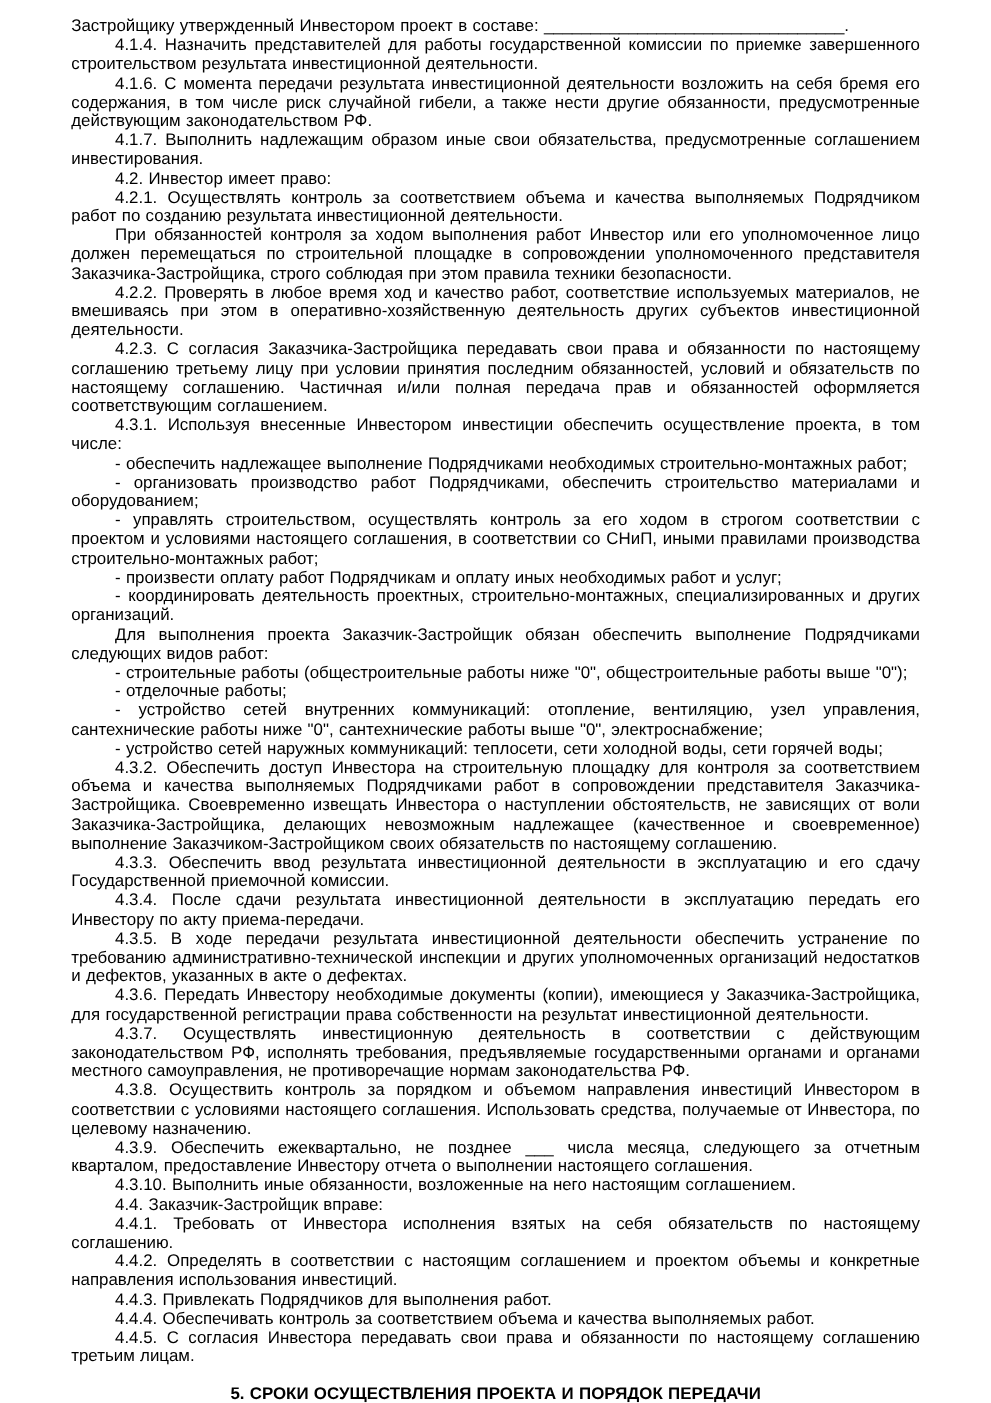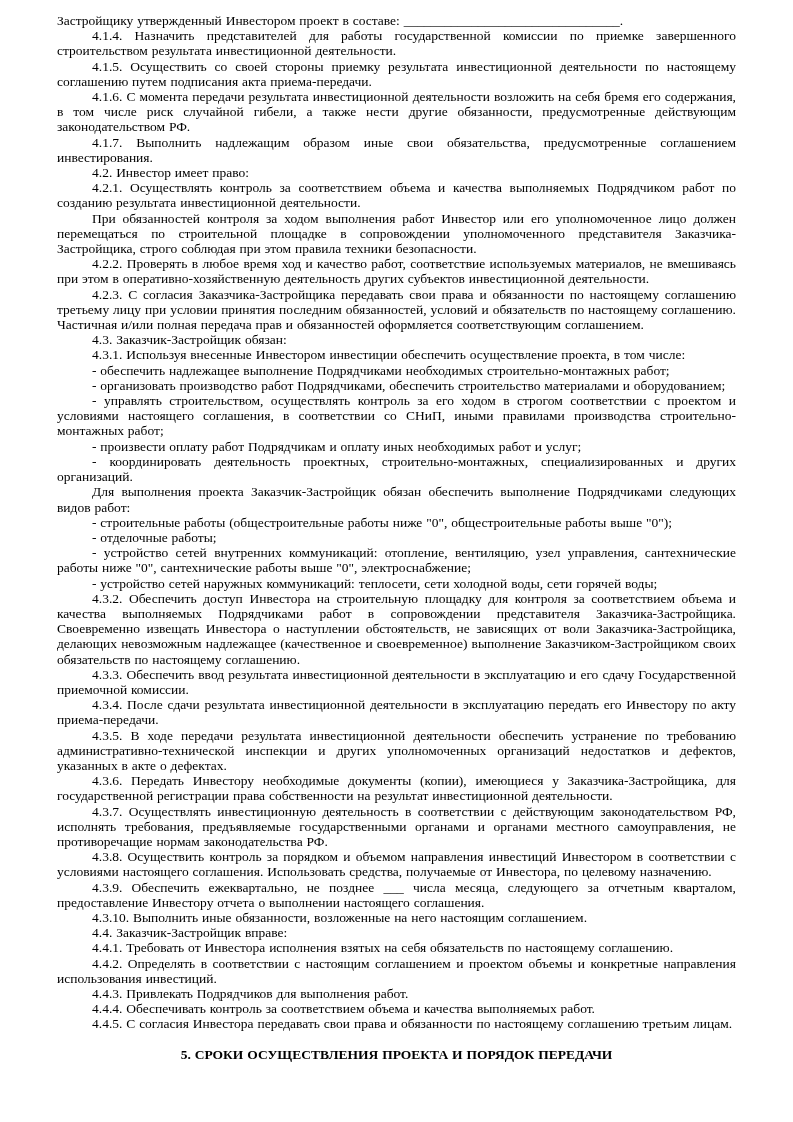--- a/index.html
+++ b/index.html
@@ -6,21 +6,21 @@
     margin: 0;
     padding: 0;
     background: #ffffff;
   }
   .page {
     position: relative;
     width: 793px;
     height: 1122px;
     background: #ffffff;
     overflow: hidden;
-    font-family: Liberation Serif, serif;
+    font-family: Liberation Sans, sans-serif;
     color: #000000;
     box-sizing: border-box;
     padding: 13px 30px 0 57px;
   }
   .doc-body {
     width: 679px;
   }
   .doc-body p {
     margin: 0;
     padding: 0;
@@ -40,29 +40,27 @@
     margin-top: 15px;
   }
 </style>
 </head>
 <body>
 
 <div class="page">
   <div class="doc-body" id="doc-body">
       <p class="noindent">Застройщику утвержденный Инвестором проект в составе: ________________________________.</p>
       <p class="">4.1.4. Назначить представителей для работы государственной комиссии по приемке завершенного строительством результата инвестиционной деятельности.</p>
-      <p class="">4.1.5. Осуществить со своей стороны приемку результата инвестиционной деятельности по настоящему соглашению путем подписания акта приема-передачи.</p>
       <p class="">4.1.6. С момента передачи результата инвестиционной деятельности возложить на себя бремя его содержания, в том числе риск случайной гибели, а также нести другие обязанности, предусмотренные действующим законодательством РФ.</p>
       <p class="">4.1.7. Выполнить надлежащим образом иные свои обязательства, предусмотренные соглашением инвестирования.</p>
       <p class="">4.2. Инвестор имеет право:</p>
       <p class="">4.2.1. Осуществлять контроль за соответствием объема и качества выполняемых Подрядчиком работ по созданию результата инвестиционной деятельности.</p>
       <p class="">При обязанностей контроля за ходом выполнения работ Инвестор или его уполномоченное лицо должен перемещаться по строительной площадке в сопровождении уполномоченного представителя Заказчика-Застройщика, строго соблюдая при этом правила техники безопасности.</p>
       <p class="">4.2.2. Проверять в любое время ход и качество работ, соответствие используемых материалов, не вмешиваясь при этом в оперативно-хозяйственную деятельность других субъектов инвестиционной деятельности.</p>
       <p class="">4.2.3. С согласия Заказчика-Застройщика передавать свои права и обязанности по настоящему соглашению третьему лицу при условии принятия последним обязанностей, условий и обязательств по настоящему соглашению. Частичная и/или полная передача прав и обязанностей оформляется соответствующим соглашением.</p>
-      <p class="">4.3. Заказчик-Застройщик обязан:</p>
       <p class="">4.3.1. Используя внесенные Инвестором инвестиции обеспечить осуществление проекта, в том числе:</p>
       <p class="">- обеспечить надлежащее выполнение Подрядчиками необходимых строительно-монтажных работ;</p>
       <p class="">- организовать производство работ Подрядчиками, обеспечить строительство материалами и оборудованием;</p>
       <p class="">- управлять строительством, осуществлять контроль за его ходом в строгом соответствии с проектом и условиями настоящего соглашения, в соответствии со СНиП, иными правилами производства строительно-монтажных работ;</p>
       <p class="">- произвести оплату работ Подрядчикам и оплату иных необходимых работ и услуг;</p>
       <p class="">- координировать деятельность проектных, строительно-монтажных, специализированных и других организаций.</p>
       <p class="">Для выполнения проекта Заказчик-Застройщик обязан обеспечить выполнение Подрядчиками следующих видов работ:</p>
       <p class="">- строительные работы (общестроительные работы ниже "0", общестроительные работы выше "0");</p>
       <p class="">- отделочные работы;</p>
       <p class="">- устройство сетей внутренних коммуникаций: отопление, вентиляцию, узел управления, сантехнические работы ниже "0", сантехнические работы выше "0", электроснабжение;</p>

